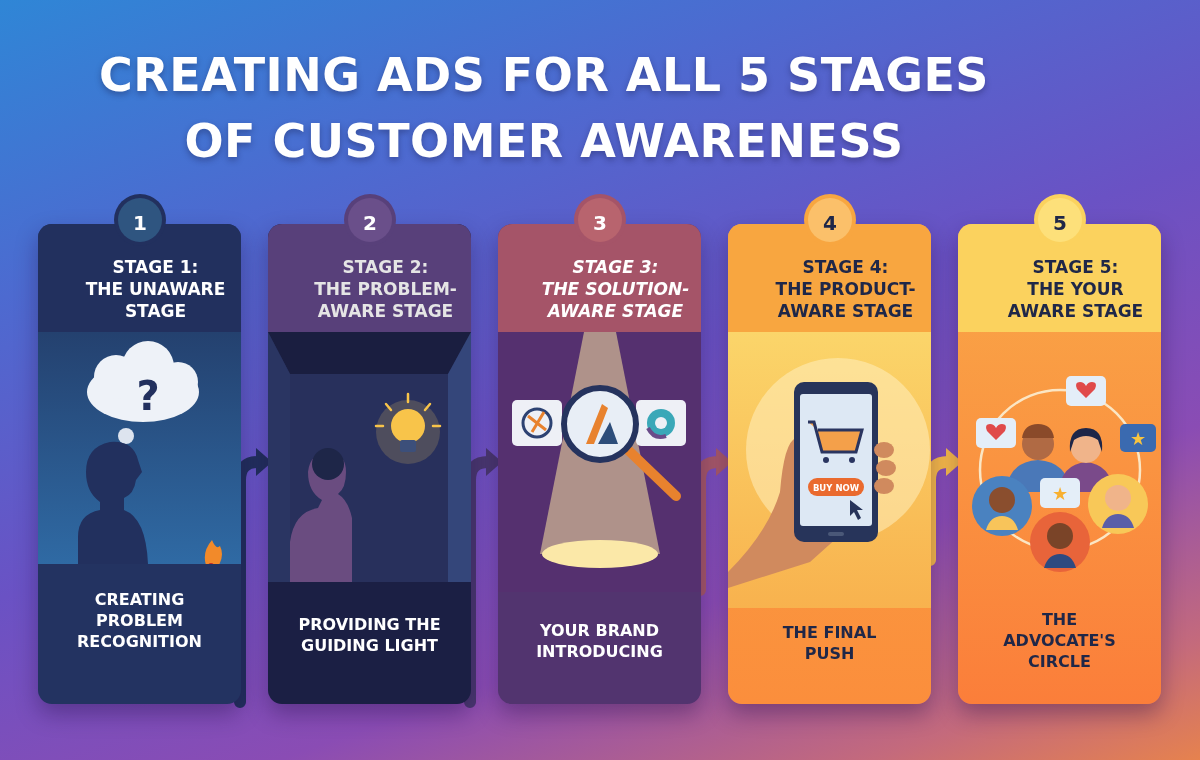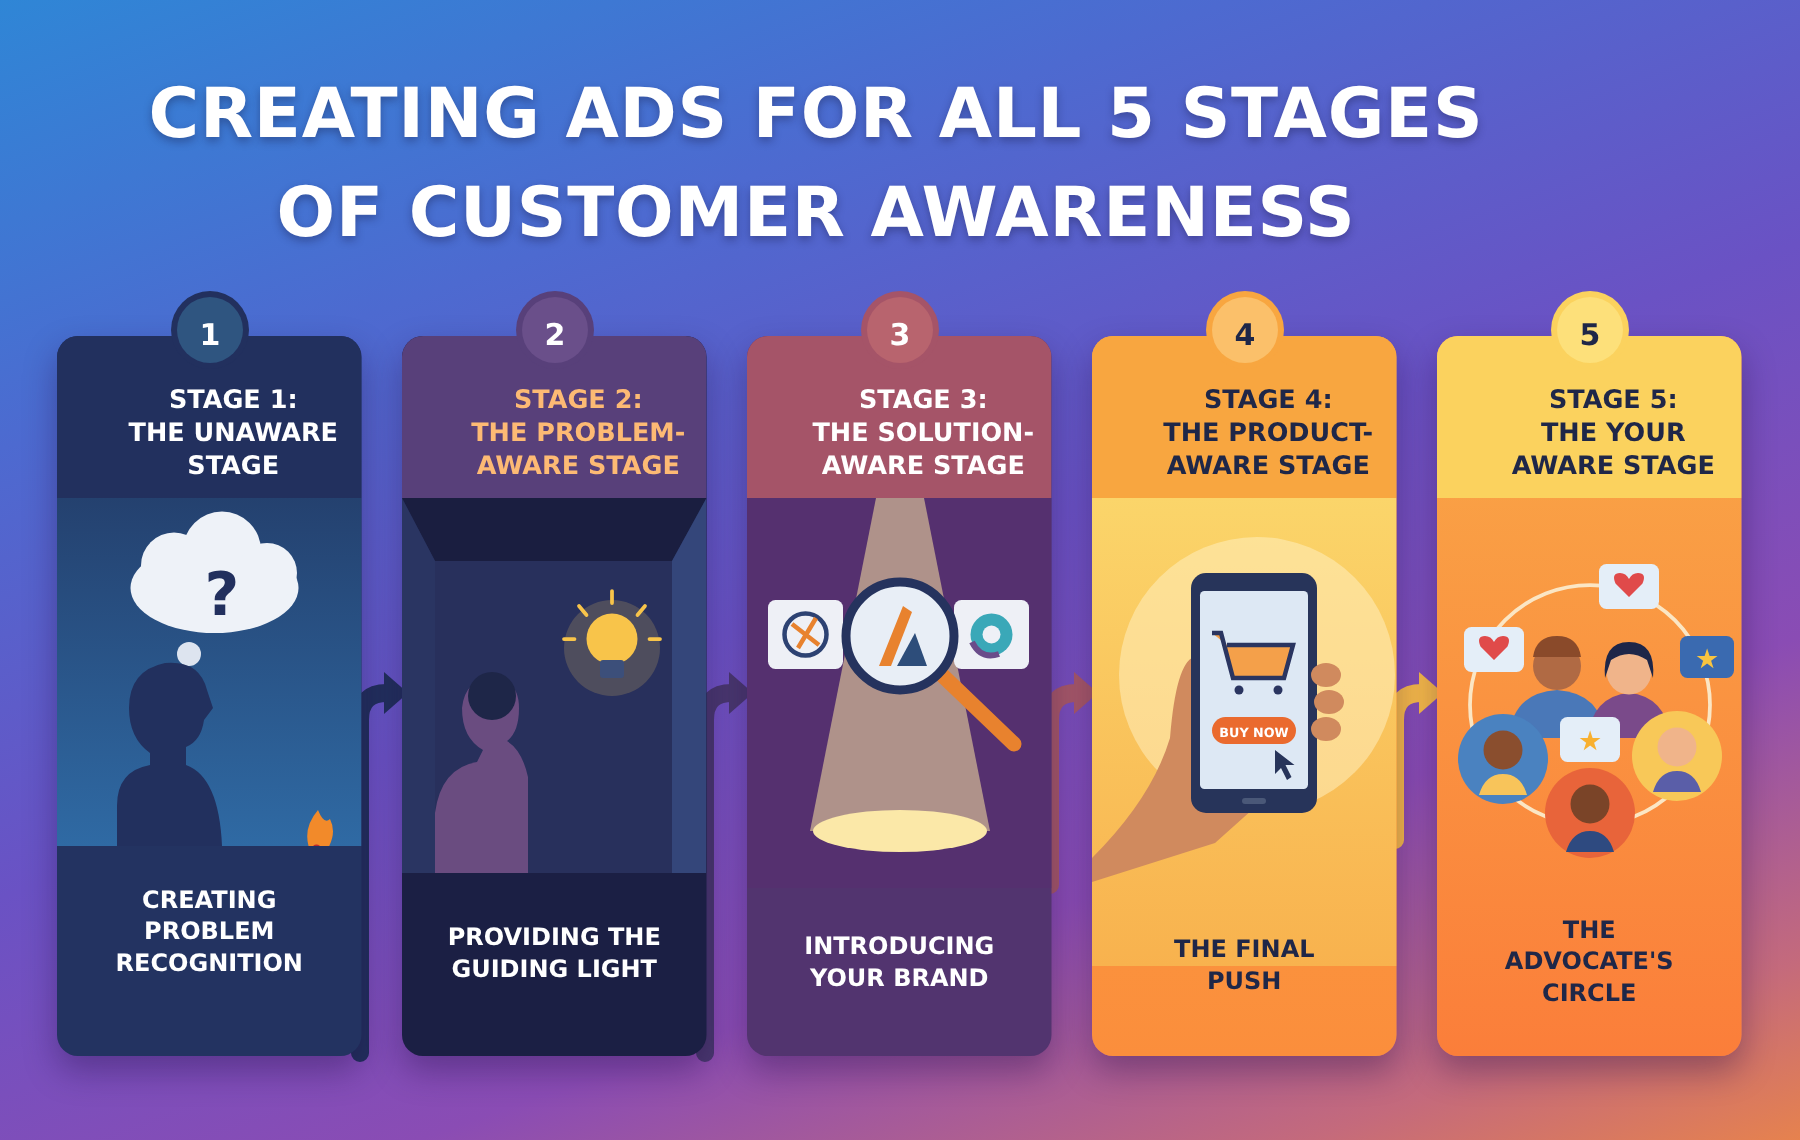--- a/index.html
+++ b/index.html
@@ -41,34 +41,34 @@
     border: 3px solid rgba(255,255,255,0.0);
   }
   
   .c1 { left: 38px; background: #233361; }
   .c1 .head { background: #22305e; color: #fff; }
   .c1 .art { background: linear-gradient(180deg, #24416f 0%, #2f6aa4 100%); height: 232px; }
   .c1 .caption { color: #fff; top: 365px; }
   .b1 { left: 118px; background: #2f5580; color: #fff; box-shadow: 0 0 0 4px #22305e; }
 
   .c2 { left: 268px; background: #1b1f44; }
-  .c2 .head { background: #58407a; color: #fdba74; }
+  .c2 .head { background: #58407a; color: #e5e5e5; }
   .c2 .art { background: linear-gradient(180deg, #202850 0%, #2c3a68 45%, #1d2248 100%); height: 250px; }
   .c2 .caption { color: #fff; top: 390px; }
   .b2 { left: 348px; background: #6a4f8a; color: #fff; box-shadow: 0 0 0 4px #58407a; }
 
   .c3 { left: 498px; background: #52346f; }
-  .c3 .head { background: #a55468; color: #fff; }
+  .c3 .head { background: #a55468; color: #fff; font-style: italic; }
   .c3 .art { background: #55306f; height: 260px; }
   .c3 .caption { color: #fff; top: 396px; }
   .b3 { left: 578px; background: #b8646e; color: #fff; box-shadow: 0 0 0 4px #a55468; }
 
   .c4 { left: 728px; background: linear-gradient(180deg, #f9a744 0%, #fb8e3c 100%); }
   .c4 .head { background: #f8a640; color: #1f2748; }
-  .c4 .art { background: linear-gradient(180deg, #fbd56a 0%, #f8b24e 100%); height: 312px; }
+  .c4 .art { background: linear-gradient(180deg, #fbd56a 0%, #f8b24e 100%); height: 276px; }
   .c4 .caption { color: #1f2748; top: 398px; }
   .b4 { left: 808px; background: #fbc06a; color: #1f2748; box-shadow: 0 0 0 4px #f8a640; }
 
   .c5 { left: 958px; background: linear-gradient(180deg, #f9a948 0%, #fb7e3a 100%); }
   .c5 .head { background: #fbd25e; color: #1f2748; }
   .c5 .art { background: transparent; height: 260px; }
   .c5 .caption { color: #1f2748; top: 385px; }
   .b5 { left: 1038px; background: #fde07a; color: #1f2748; box-shadow: 0 0 0 4px #fbd25e; }
 
   .connector { position: absolute; top: 440px; width: 40px; height: 270px; }
@@ -186,22 +186,22 @@
       <path d="M150 96 Q156 108 168 104" stroke="#6a4c8a" stroke-width="4" fill="none"></path>
       <g>
         <line x1="130" y1="118" x2="178" y2="164" stroke="#e8822e" stroke-width="10" stroke-linecap="round"></line>
         <circle cx="102" cy="92" r="36" fill="#e8eef6" stroke="#25335e" stroke-width="6"></circle>
         <polygon points="88,112 104,72 110,76 96,112" fill="#e8822e"></polygon>
         <polygon points="100,112 112,90 120,112" fill="#2d4d7a"></polygon>
       </g>
     </svg>
   </div>
   <div class="caption">
+    <div>YOUR BRAND</div>
     <div>INTRODUCING</div>
-    <div>YOUR BRAND</div>
   </div>
 </div>
 <div class="badge b3">3</div>
 
 <div class="card c4">
   <div class="head">
     <span>STAGE 4:</span>
     <span>THE PRODUCT-</span>
     <span>AWARE STAGE</span>
   </div>

